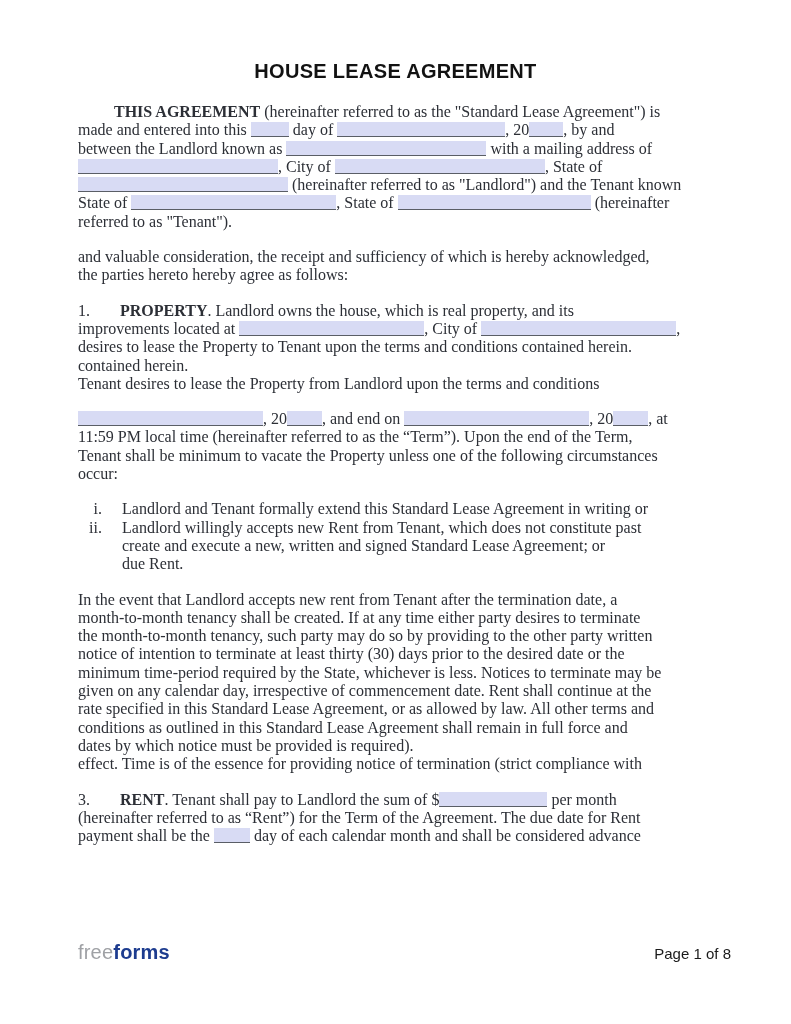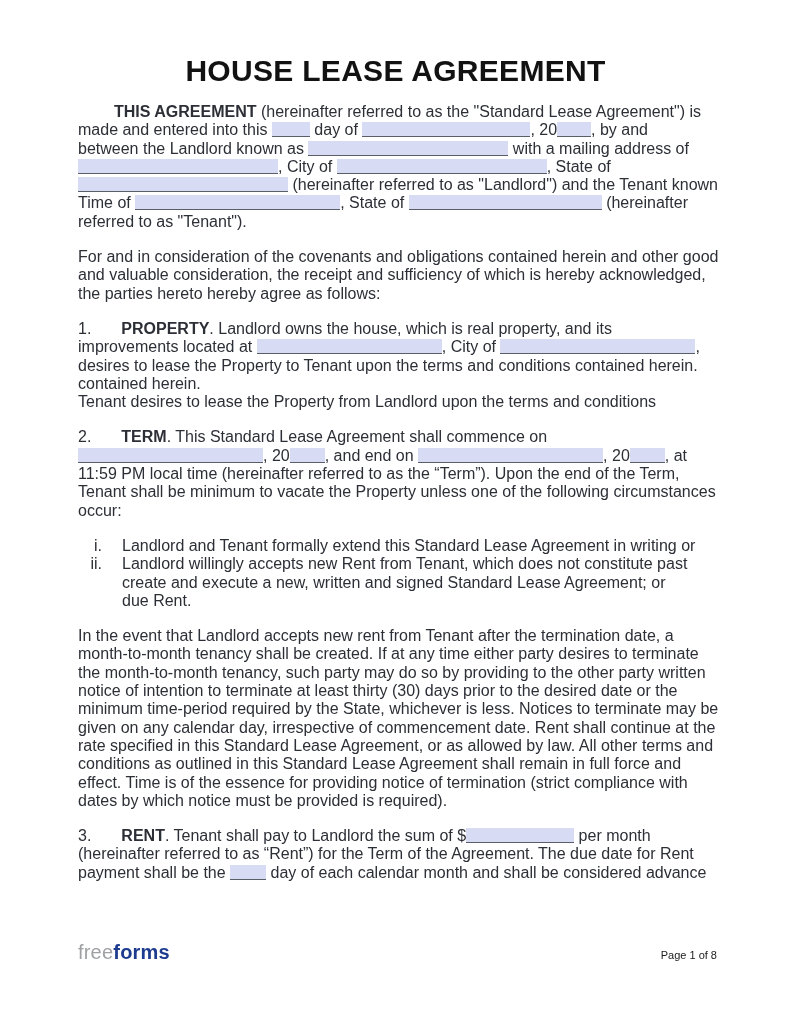--- a/index.html
+++ b/index.html
@@ -6,30 +6,31 @@
   body {
     width: 791px; height: 1024px;
     position: relative; overflow: hidden;
     font-family: "Liberation Sans", sans-serif;
     color: #2c2f36;
   }
   .page { position: absolute; inset: 0; background: #fff; }
   .title {
     margin: 56px 0 0 0;
     text-align: center;
-    font-size: 30px;
+    font-size: 20px;
     font-weight: bold;
     color: #121212;
     letter-spacing: 0.3px;
     line-height: 30px;
   }
   .doc {
     margin: 17px 78px 0 78px;
     font-size: 16px;
     line-height: 18.3px;
+    font-family: Liberation Serif, serif;
   }
   .para { margin: 0 0 17px 0; }
   .para:last-child { margin-bottom: 4px; }
   .line { white-space: pre; }
   .gap { display: inline-block; }
   .b { font-weight: bold; }
   .blank {
     display: inline-block;
     background: #d8dbf4;
     border-bottom: 1.5px solid #5a5e66;
@@ -37,82 +38,80 @@
     vertical-align: -2px;
   }
   .marker {
     display: inline-block;
     width: 24px;
     text-align: right;
     margin-right: 20px;
   }
   .footer {
     position: absolute;
-    left: 78px; right: 74px; top: 941px;
+    left: 78px; right: 60px; top: 941px;
     display: flex;
     justify-content: space-between;
     align-items: baseline;
   }
   .logo { font-size: 20px; letter-spacing: 0.2px; }
   .logo .free  { color: #9fa1a5; font-weight: 400; }
   .logo .forms { color: #1d3c8f; font-weight: 700; }
-  .pagenum { font-size: 11px; color: #1a1a1a; }
+  .pagenum { font-size: 15px; color: #1a1a1a; }
 </style>
 </head>
 <body>
 
 <div class="page">
   <h1 class="title">HOUSE LEASE AGREEMENT</h1>
 
   <div class="doc">
       <div class="para">
         <div class="line"><span class="gap" style="width: 36px;"></span><span class="t b">THIS AGREEMENT</span><span class="t"> (hereinafter referred to as the "Standard Lease Agreement") is</span></div>
         <div class="line"><span class="t">made and entered into this </span><span class="blank" style="width: 38px;"></span><span class="t"> day of </span><span class="blank" style="width: 168px;"></span><span class="t">, 20</span><span class="blank" style="width: 34px;"></span><span class="t">, by and</span></div>
         <div class="line"><span class="t">between the Landlord known as </span><span class="blank" style="width: 200px;"></span><span class="t"> with a mailing address of</span></div>
         <div class="line"><span class="blank" style="width: 200px;"></span><span class="t">, City of </span><span class="blank" style="width: 210px;"></span><span class="t">, State of</span></div>
         <div class="line"><span class="blank" style="width: 210px;"></span><span class="t"> (hereinafter referred to as "Landlord") and the Tenant known</span></div>
-        <div class="line"><span class="t">Time of </span><span class="blank" style="width: 205px;"></span><span class="t">, State of </span><span class="blank" style="width: 193px;"></span><span class="t"> (hereinafter</span></div>
+        <div class="line"><span class="t">State of </span><span class="blank" style="width: 205px;"></span><span class="t">, State of </span><span class="blank" style="width: 193px;"></span><span class="t"> (hereinafter</span></div>
         <div class="line"><span class="t">referred to as "Tenant").</span></div>
       </div>
       <div class="para">
-        <div class="line"><span class="t">For and in consideration of the covenants and obligations contained herein and other good</span></div>
         <div class="line"><span class="t">and valuable consideration, the receipt and sufficiency of which is hereby acknowledged,</span></div>
         <div class="line"><span class="t">the parties hereto hereby agree as follows:</span></div>
       </div>
       <div class="para">
         <div class="line"><span class="t">1.</span><span class="gap" style="width: 30px;"></span><span class="t b">PROPERTY</span><span class="t">. Landlord owns the house, which is real property, and its</span></div>
         <div class="line"><span class="t">improvements located at </span><span class="blank" style="width: 185px;"></span><span class="t">, City of </span><span class="blank" style="width: 195px;"></span><span class="t">,</span></div>
         <div class="line"><span class="t">desires to lease the Property to Tenant upon the terms and conditions contained herein.</span></div>
         <div class="line"><span class="t">contained herein.</span></div>
         <div class="line"><span class="t">Tenant desires to lease the Property from Landlord upon the terms and conditions</span></div>
       </div>
       <div class="para">
-        <div class="line"><span class="t">2.</span><span class="gap" style="width: 30px;"></span><span class="t b">TERM</span><span class="t">. This Standard Lease Agreement shall commence on</span></div>
         <div class="line"><span class="blank" style="width: 185px;"></span><span class="t">, 20</span><span class="blank" style="width: 35px;"></span><span class="t">, and end on </span><span class="blank" style="width: 185px;"></span><span class="t">, 20</span><span class="blank" style="width: 35px;"></span><span class="t">, at</span></div>
         <div class="line"><span class="t">11:59 PM local time (hereinafter referred to as the “Term”). Upon the end of the Term,</span></div>
         <div class="line"><span class="t">Tenant shall be minimum to vacate the Property unless one of the following circumstances</span></div>
         <div class="line"><span class="t">occur:</span></div>
       </div>
       <div class="para">
         <div class="line"><span class="marker">i.</span><span class="t">Landlord and Tenant formally extend this Standard Lease Agreement in writing or</span></div>
         <div class="line"><span class="marker">ii.</span><span class="t">Landlord willingly accepts new Rent from Tenant, which does not constitute past</span></div>
         <div class="line"><span class="gap" style="width: 44px;"></span><span class="t">create and execute a new, written and signed Standard Lease Agreement; or</span></div>
         <div class="line"><span class="gap" style="width: 44px;"></span><span class="t">due Rent.</span></div>
       </div>
       <div class="para">
         <div class="line"><span class="t">In the event that Landlord accepts new rent from Tenant after the termination date, a</span></div>
         <div class="line"><span class="t">month-to-month tenancy shall be created. If at any time either party desires to terminate</span></div>
         <div class="line"><span class="t">the month-to-month tenancy, such party may do so by providing to the other party written</span></div>
         <div class="line"><span class="t">notice of intention to terminate at least thirty (30) days prior to the desired date or the</span></div>
         <div class="line"><span class="t">minimum time-period required by the State, whichever is less. Notices to terminate may be</span></div>
         <div class="line"><span class="t">given on any calendar day, irrespective of commencement date. Rent shall continue at the</span></div>
         <div class="line"><span class="t">rate specified in this Standard Lease Agreement, or as allowed by law. All other terms and</span></div>
         <div class="line"><span class="t">conditions as outlined in this Standard Lease Agreement shall remain in full force and</span></div>
+        <div class="line"><span class="t">dates by which notice must be provided is required).</span></div>
         <div class="line"><span class="t">effect. Time is of the essence for providing notice of termination (strict compliance with</span></div>
-        <div class="line"><span class="t">dates by which notice must be provided is required).</span></div>
       </div>
       <div class="para">
         <div class="line"><span class="t">3.</span><span class="gap" style="width: 30px;"></span><span class="t b">RENT</span><span class="t">. Tenant shall pay to Landlord the sum of $</span><span class="blank" style="width: 108px;"></span><span class="t"> per month</span></div>
         <div class="line"><span class="t">(hereinafter referred to as “Rent”) for the Term of the Agreement. The due date for Rent</span></div>
         <div class="line"><span class="t">payment shall be the </span><span class="blank" style="width: 36px;"></span><span class="t"> day of each calendar month and shall be considered advance</span></div>
       </div>
     </div>
 
   <div class="footer">
     <div class="logo"><span class="free">free</span><span class="forms">forms</span></div>

